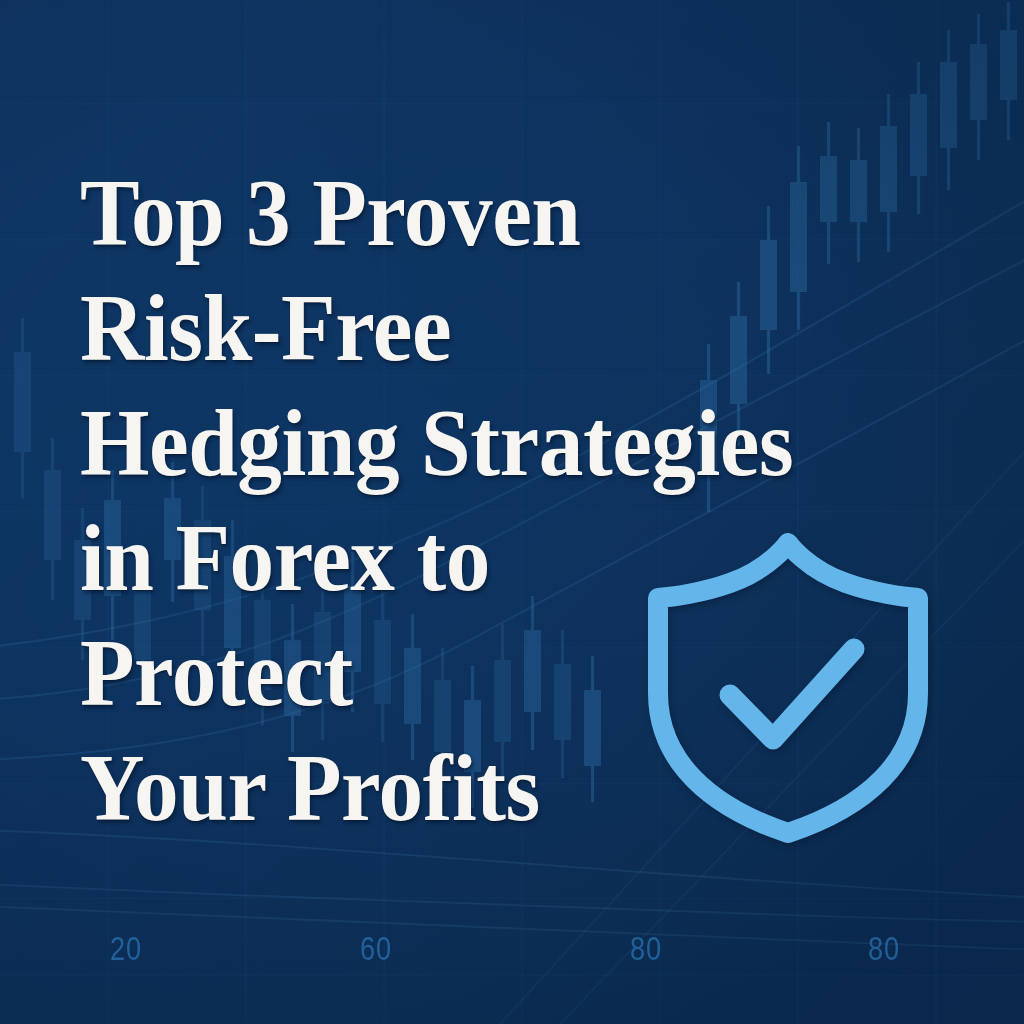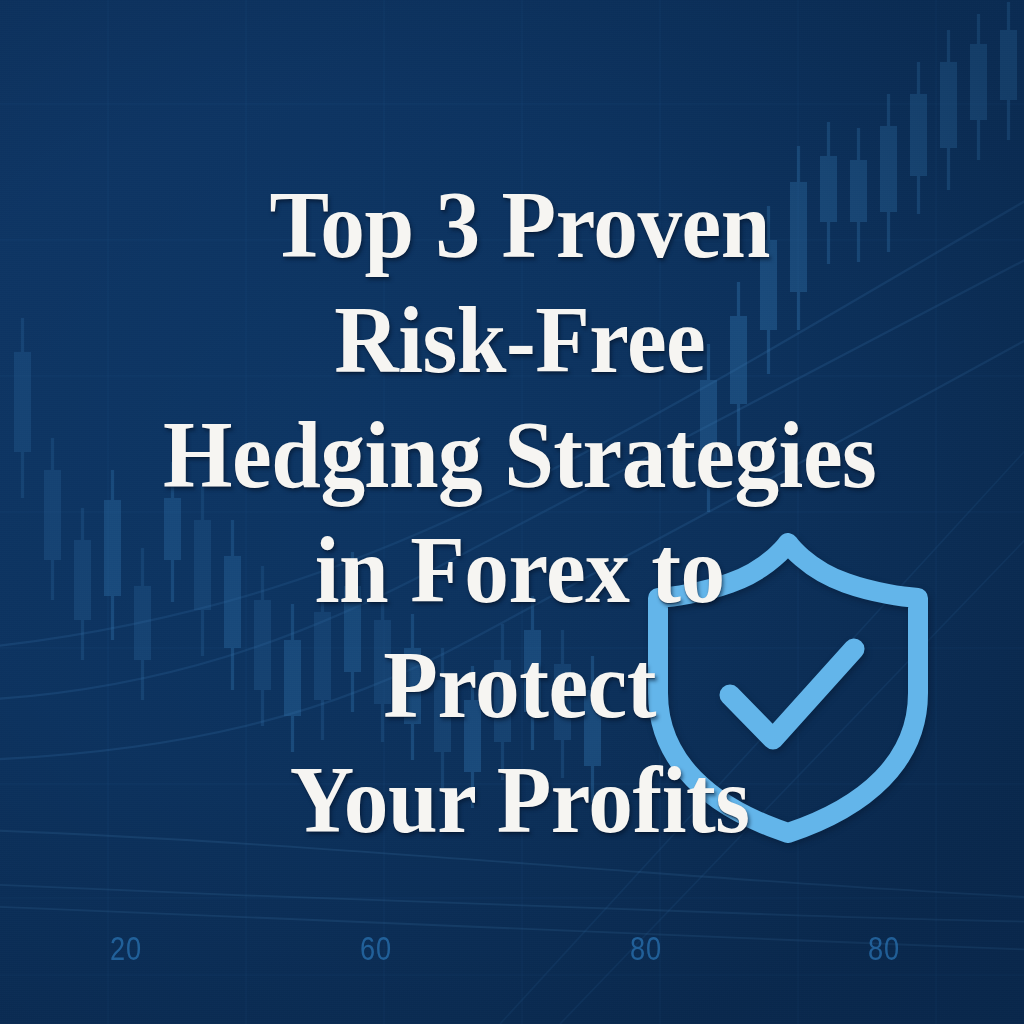--- a/index.html
+++ b/index.html
@@ -220,21 +220,21 @@
   <div id="tone"></div>
   <div id="grain"></div>
 
   <div id="axis-ticks">
       <div class="axis-tick" style="left: 110px;">20</div>
       <div class="axis-tick" style="left: 360px;">60</div>
       <div class="axis-tick" style="left: 630px;">80</div>
       <div class="axis-tick" style="left: 868px;">80</div>
     </div>
 
-  <h1 id="headline" style="margin:12px;text-align:center;">
+  <h1 id="headline" style="margin:0;">
     <span class="hl-line">Top 3 Proven</span>
     <span class="hl-line">Risk-Free</span>
     <span class="hl-line">Hedging Strategies</span>
     <span class="hl-line">in Forex to</span>
     <span class="hl-line">Protect</span>
     <span class="hl-line">Your Profits</span>
   </h1>
 
   <div id="shield-icon-wrap">
     <svg viewBox="0 0 300 320" aria-hidden="true">

